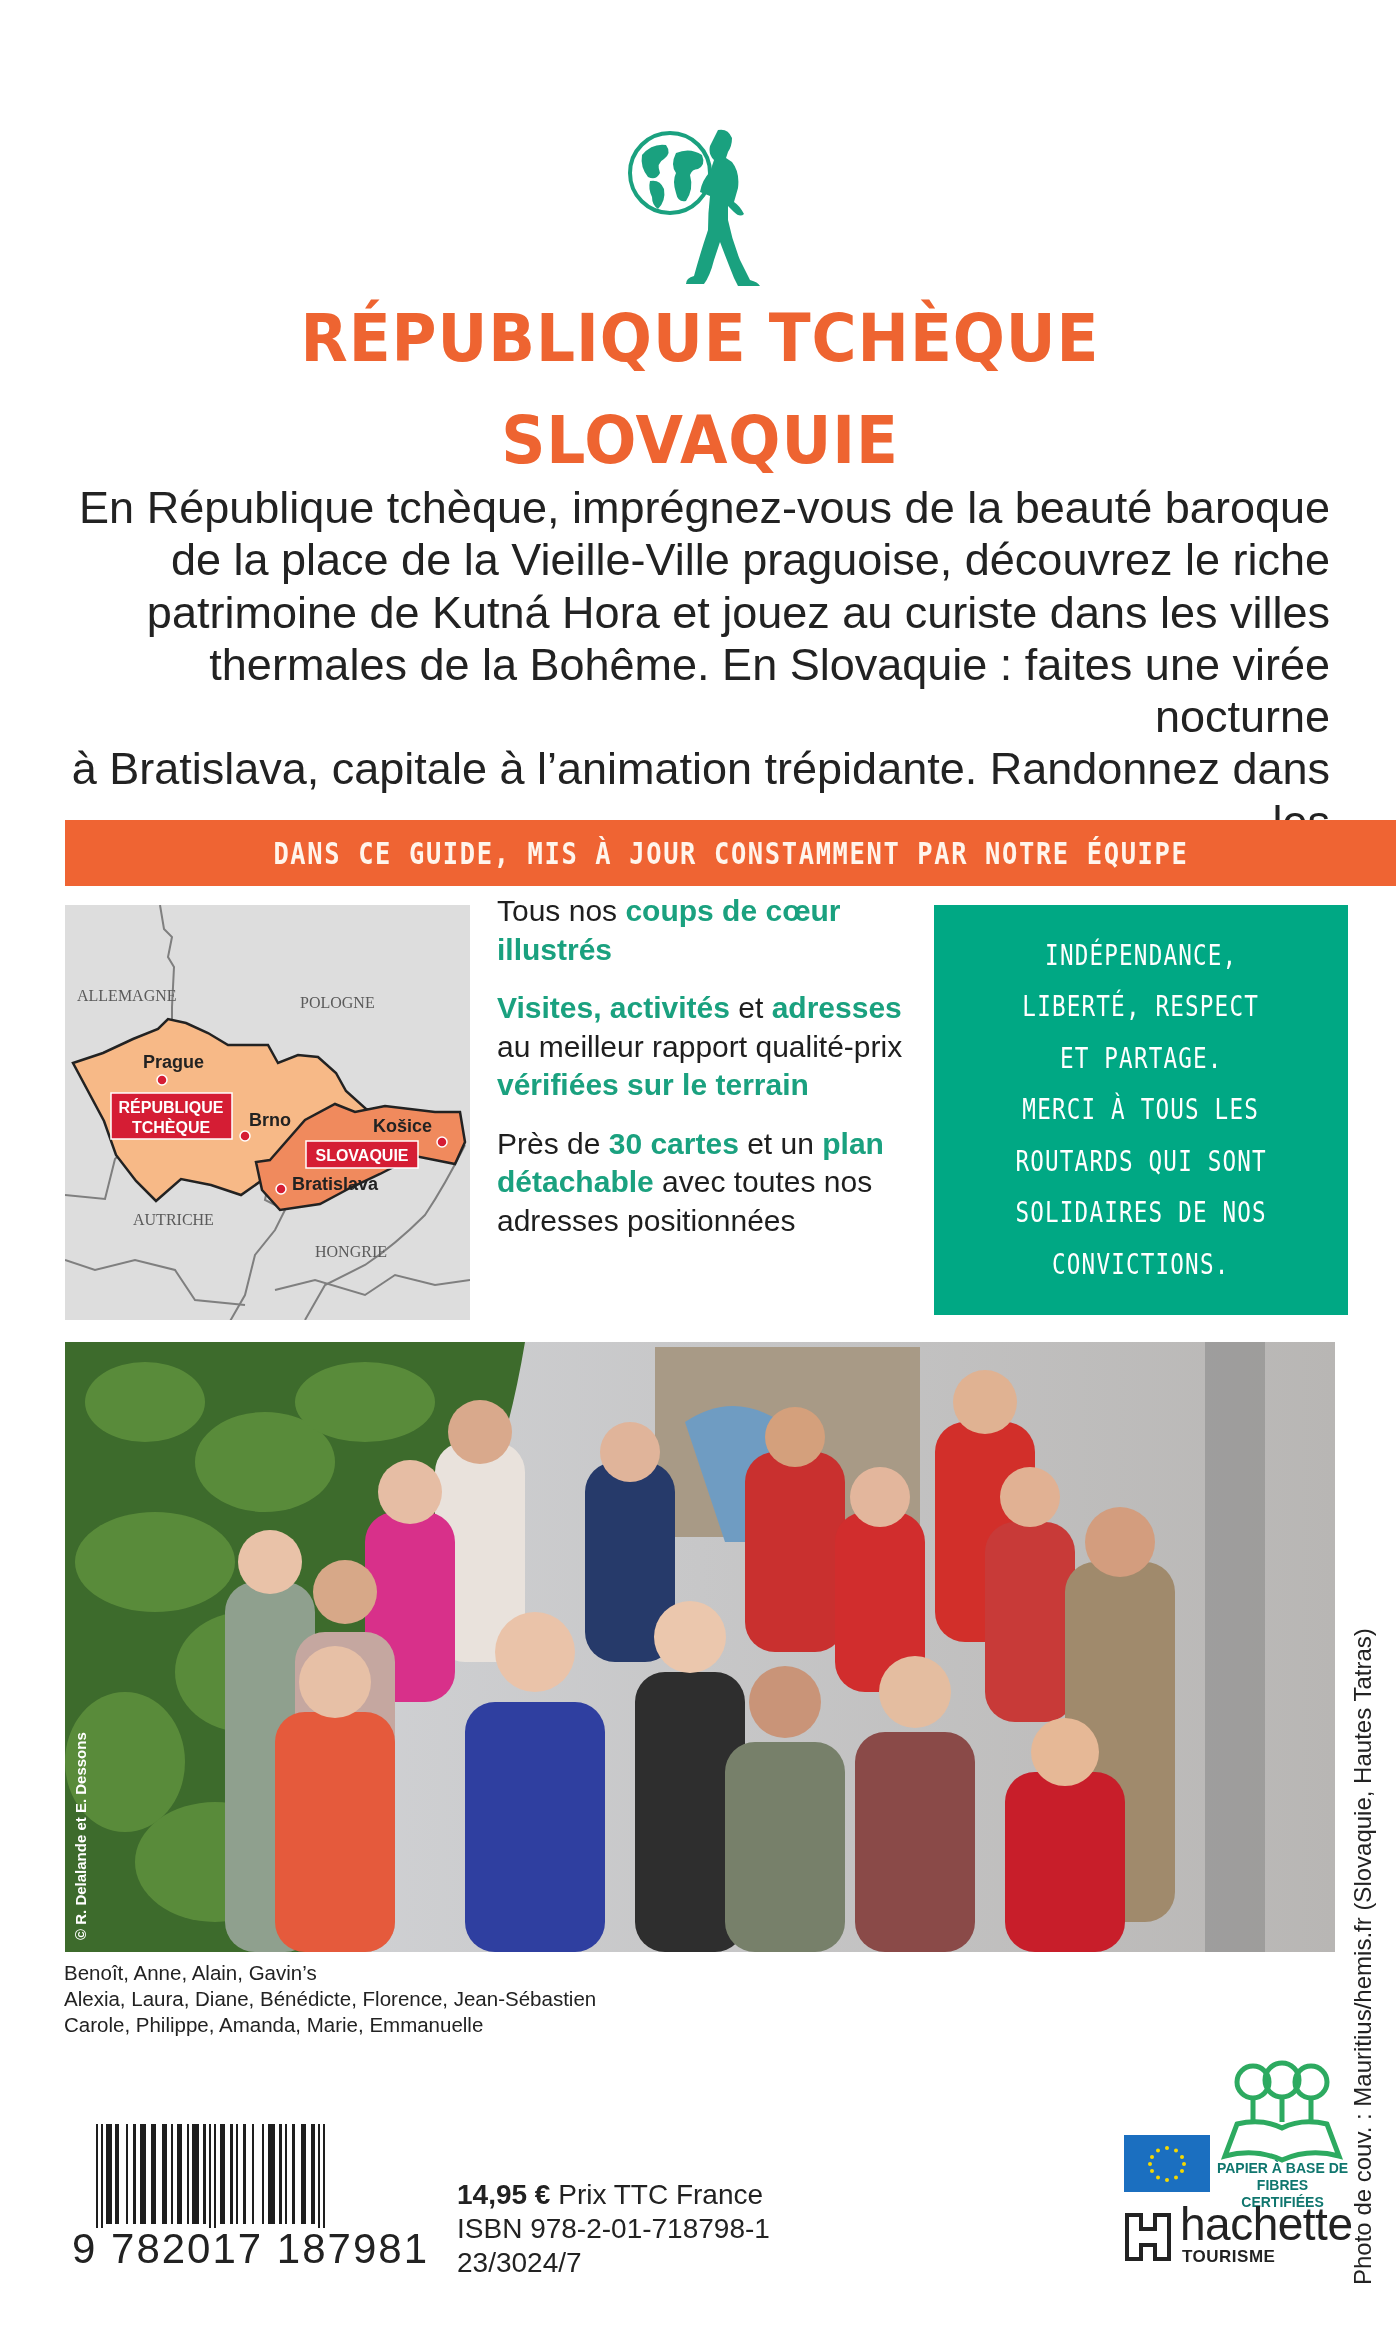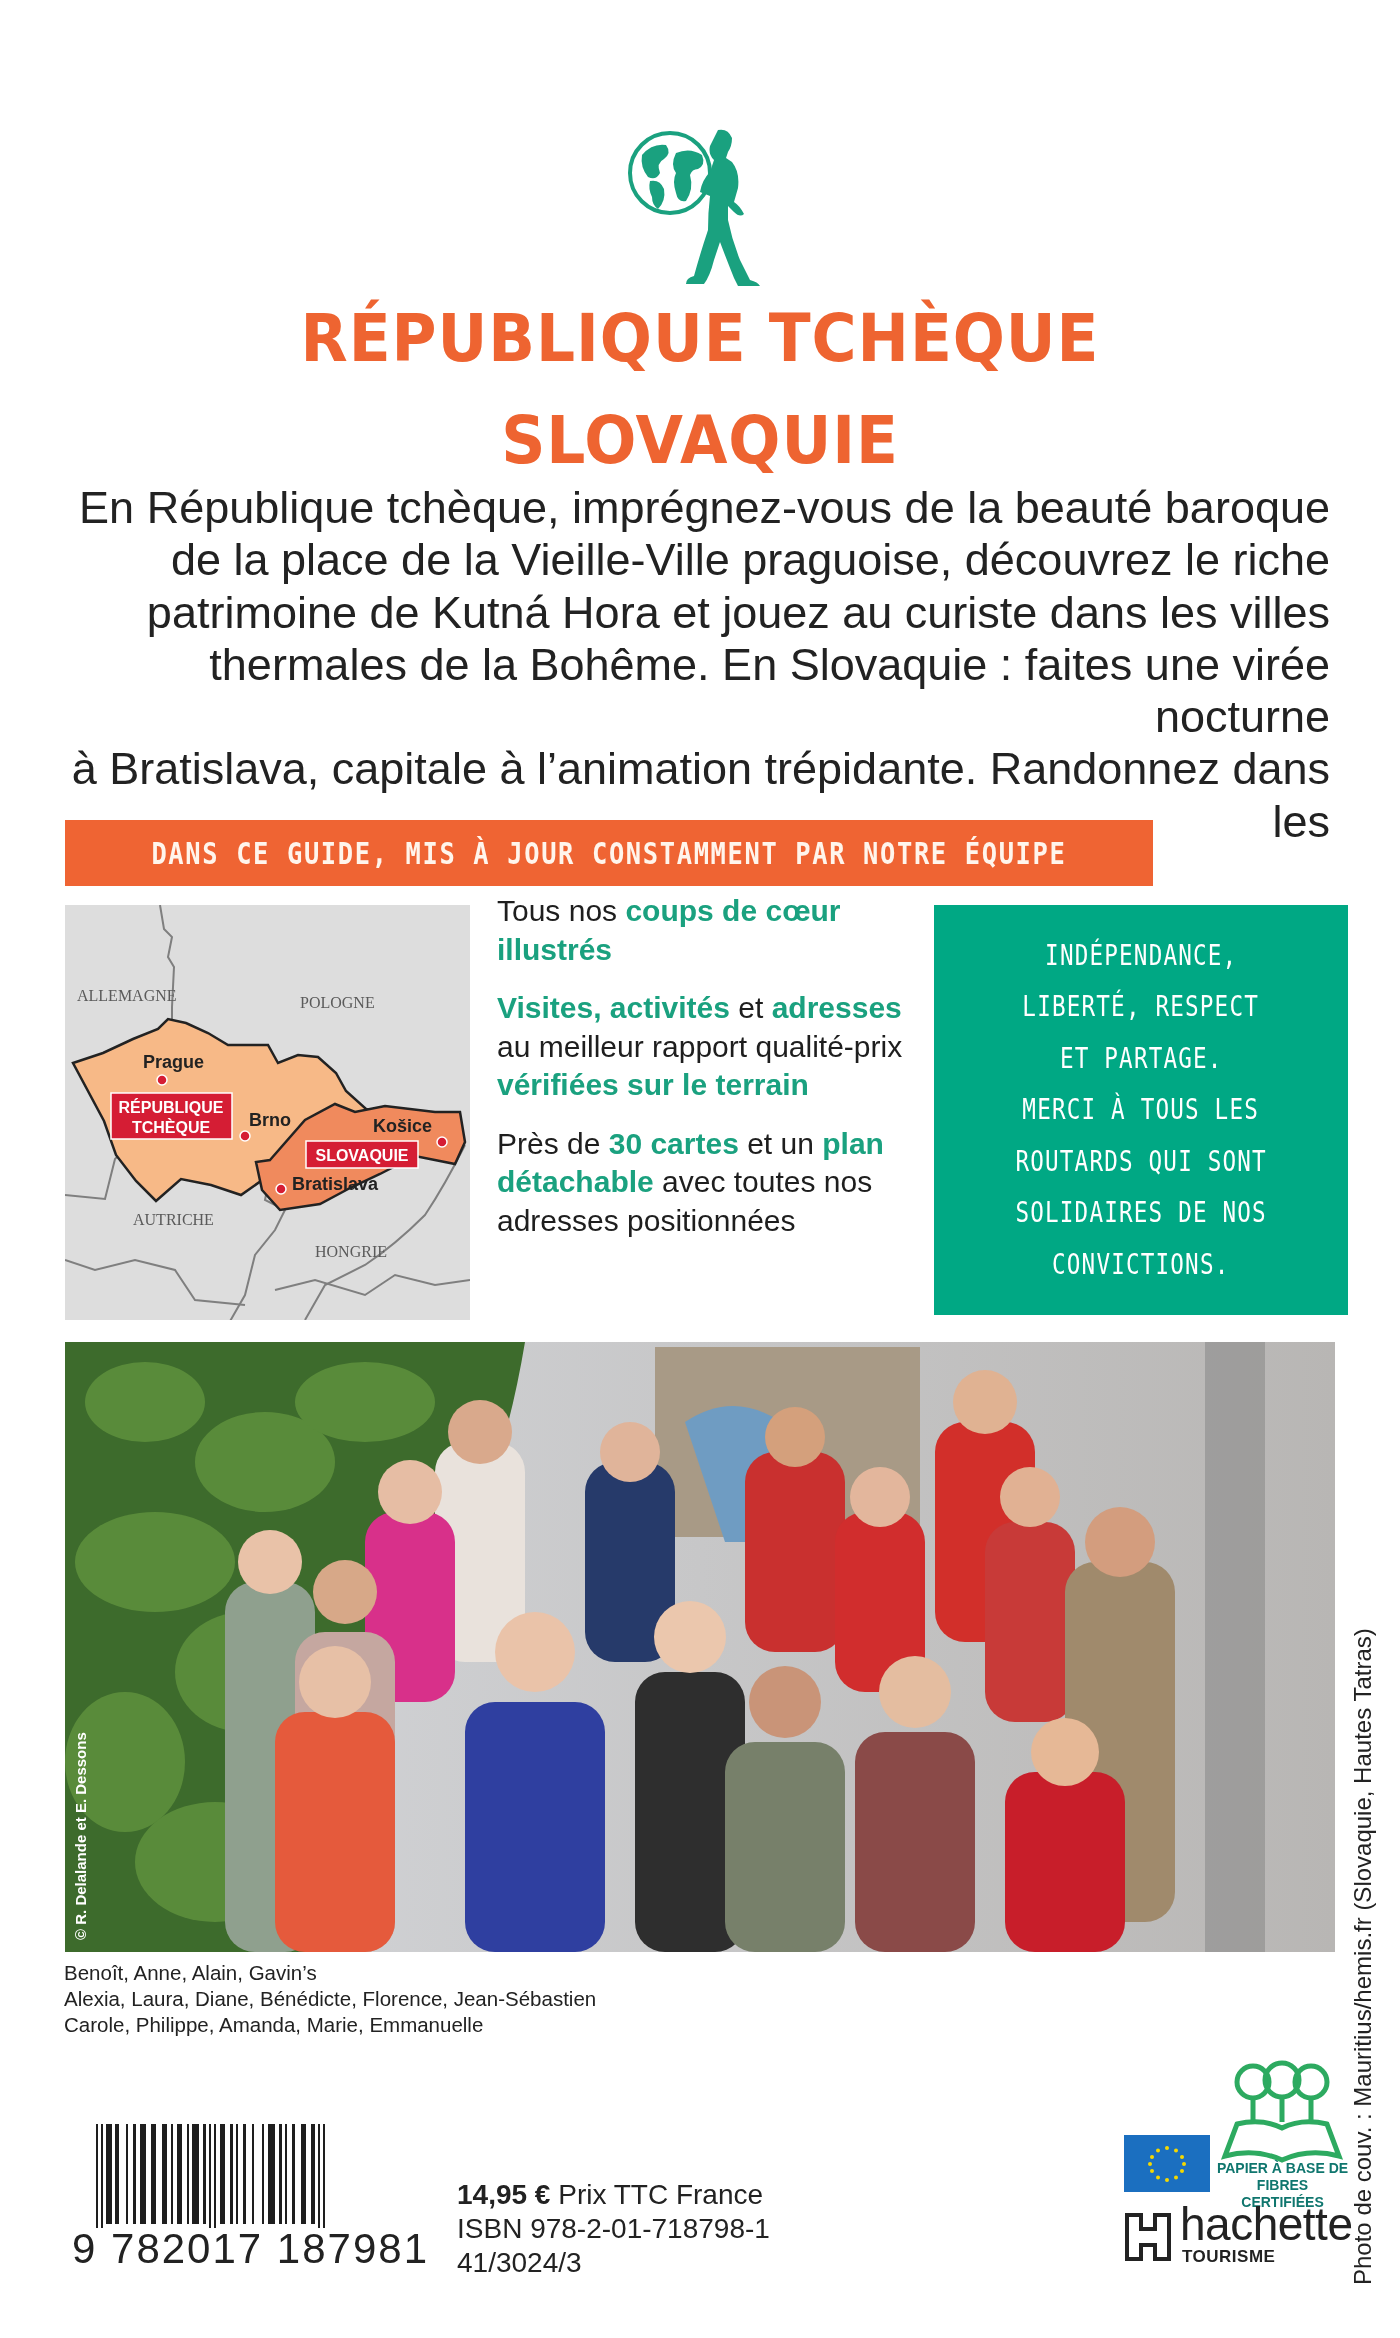--- a/index.html
+++ b/index.html
@@ -11,21 +11,21 @@
 
   
   .title-line { left: 0; width: 1400px; text-align: center; color: #ee6431; font-family: "DejaVu Sans", sans-serif; font-weight: bold; font-size: 66px; letter-spacing: 1px; transform: scaleX(0.93); transform-origin: center; }
   #title1 { top: 300px; }
   #title2 { top: 402px; }
 
   
   #desc { left: 70px; top: 482px; width: 1260px; text-align: right; font-size: 45px; line-height: 52.3px; color: #222; font-family: "Liberation Sans", sans-serif; }
 
   
-  #banner { left: 65px; top: 820px; width: 1088px; height: 66px; background: #ef6433; color: #fff5ec; display: flex; align-items: center; justify-content: center; }
+  #banner { left: 65px; top: 820px; width: 1331px; height: 66px; background: #ef6433; color: #fff5ec; display: flex; align-items: center; justify-content: center; }
   #banner span { font-family: "DejaVu Sans Mono", monospace; font-weight: bold; font-size: 31px; letter-spacing: 2px; transform: scaleX(0.82); display: inline-block; white-space: nowrap; }
 
   
   #map { left: 65px; top: 905px; width: 405px; height: 415px; background: #dddddd; overflow: hidden; }
   #map svg { display: block; }
 
   
   #features { left: 497px; top: 892px; width: 420px; font-size: 30px; line-height: 38.5px; color: #1e1e1e; font-family: "Liberation Sans", sans-serif; }
   #features p { margin: 0 0 20px 0; }
   .hl { color: #1aa17f; font-weight: bold; }
@@ -244,21 +244,21 @@
       <rect x="215" y="0" width="4" height="100"></rect>
     <rect x="222" y="0" width="2" height="110"></rect>
       <rect x="227" y="0" width="2" height="110"></rect>
   </g>
 </svg>
 <div id="barcode-digits" class="abs">9 782017 187981</div>
 
 <div id="price" class="abs">
   <div><b>14,95 €</b><span> Prix TTC France</span></div>
   <div>ISBN 978-2-01-718798-1</div>
-  <div>41/3024/3</div>
+  <div>23/3024/7</div>
 </div>
 
 <div id="eu-flag" class="abs">
   <svg width="86" height="57" viewBox="0 0 86 57">
     <g fill="#f5d800">
       <circle cx="43" cy="13" r="2"></circle>
         <circle cx="52" cy="15.5" r="2"></circle>
         <circle cx="58" cy="22" r="2"></circle>
       <circle cx="60" cy="29" r="2"></circle>
         <circle cx="58" cy="36" r="2"></circle>

